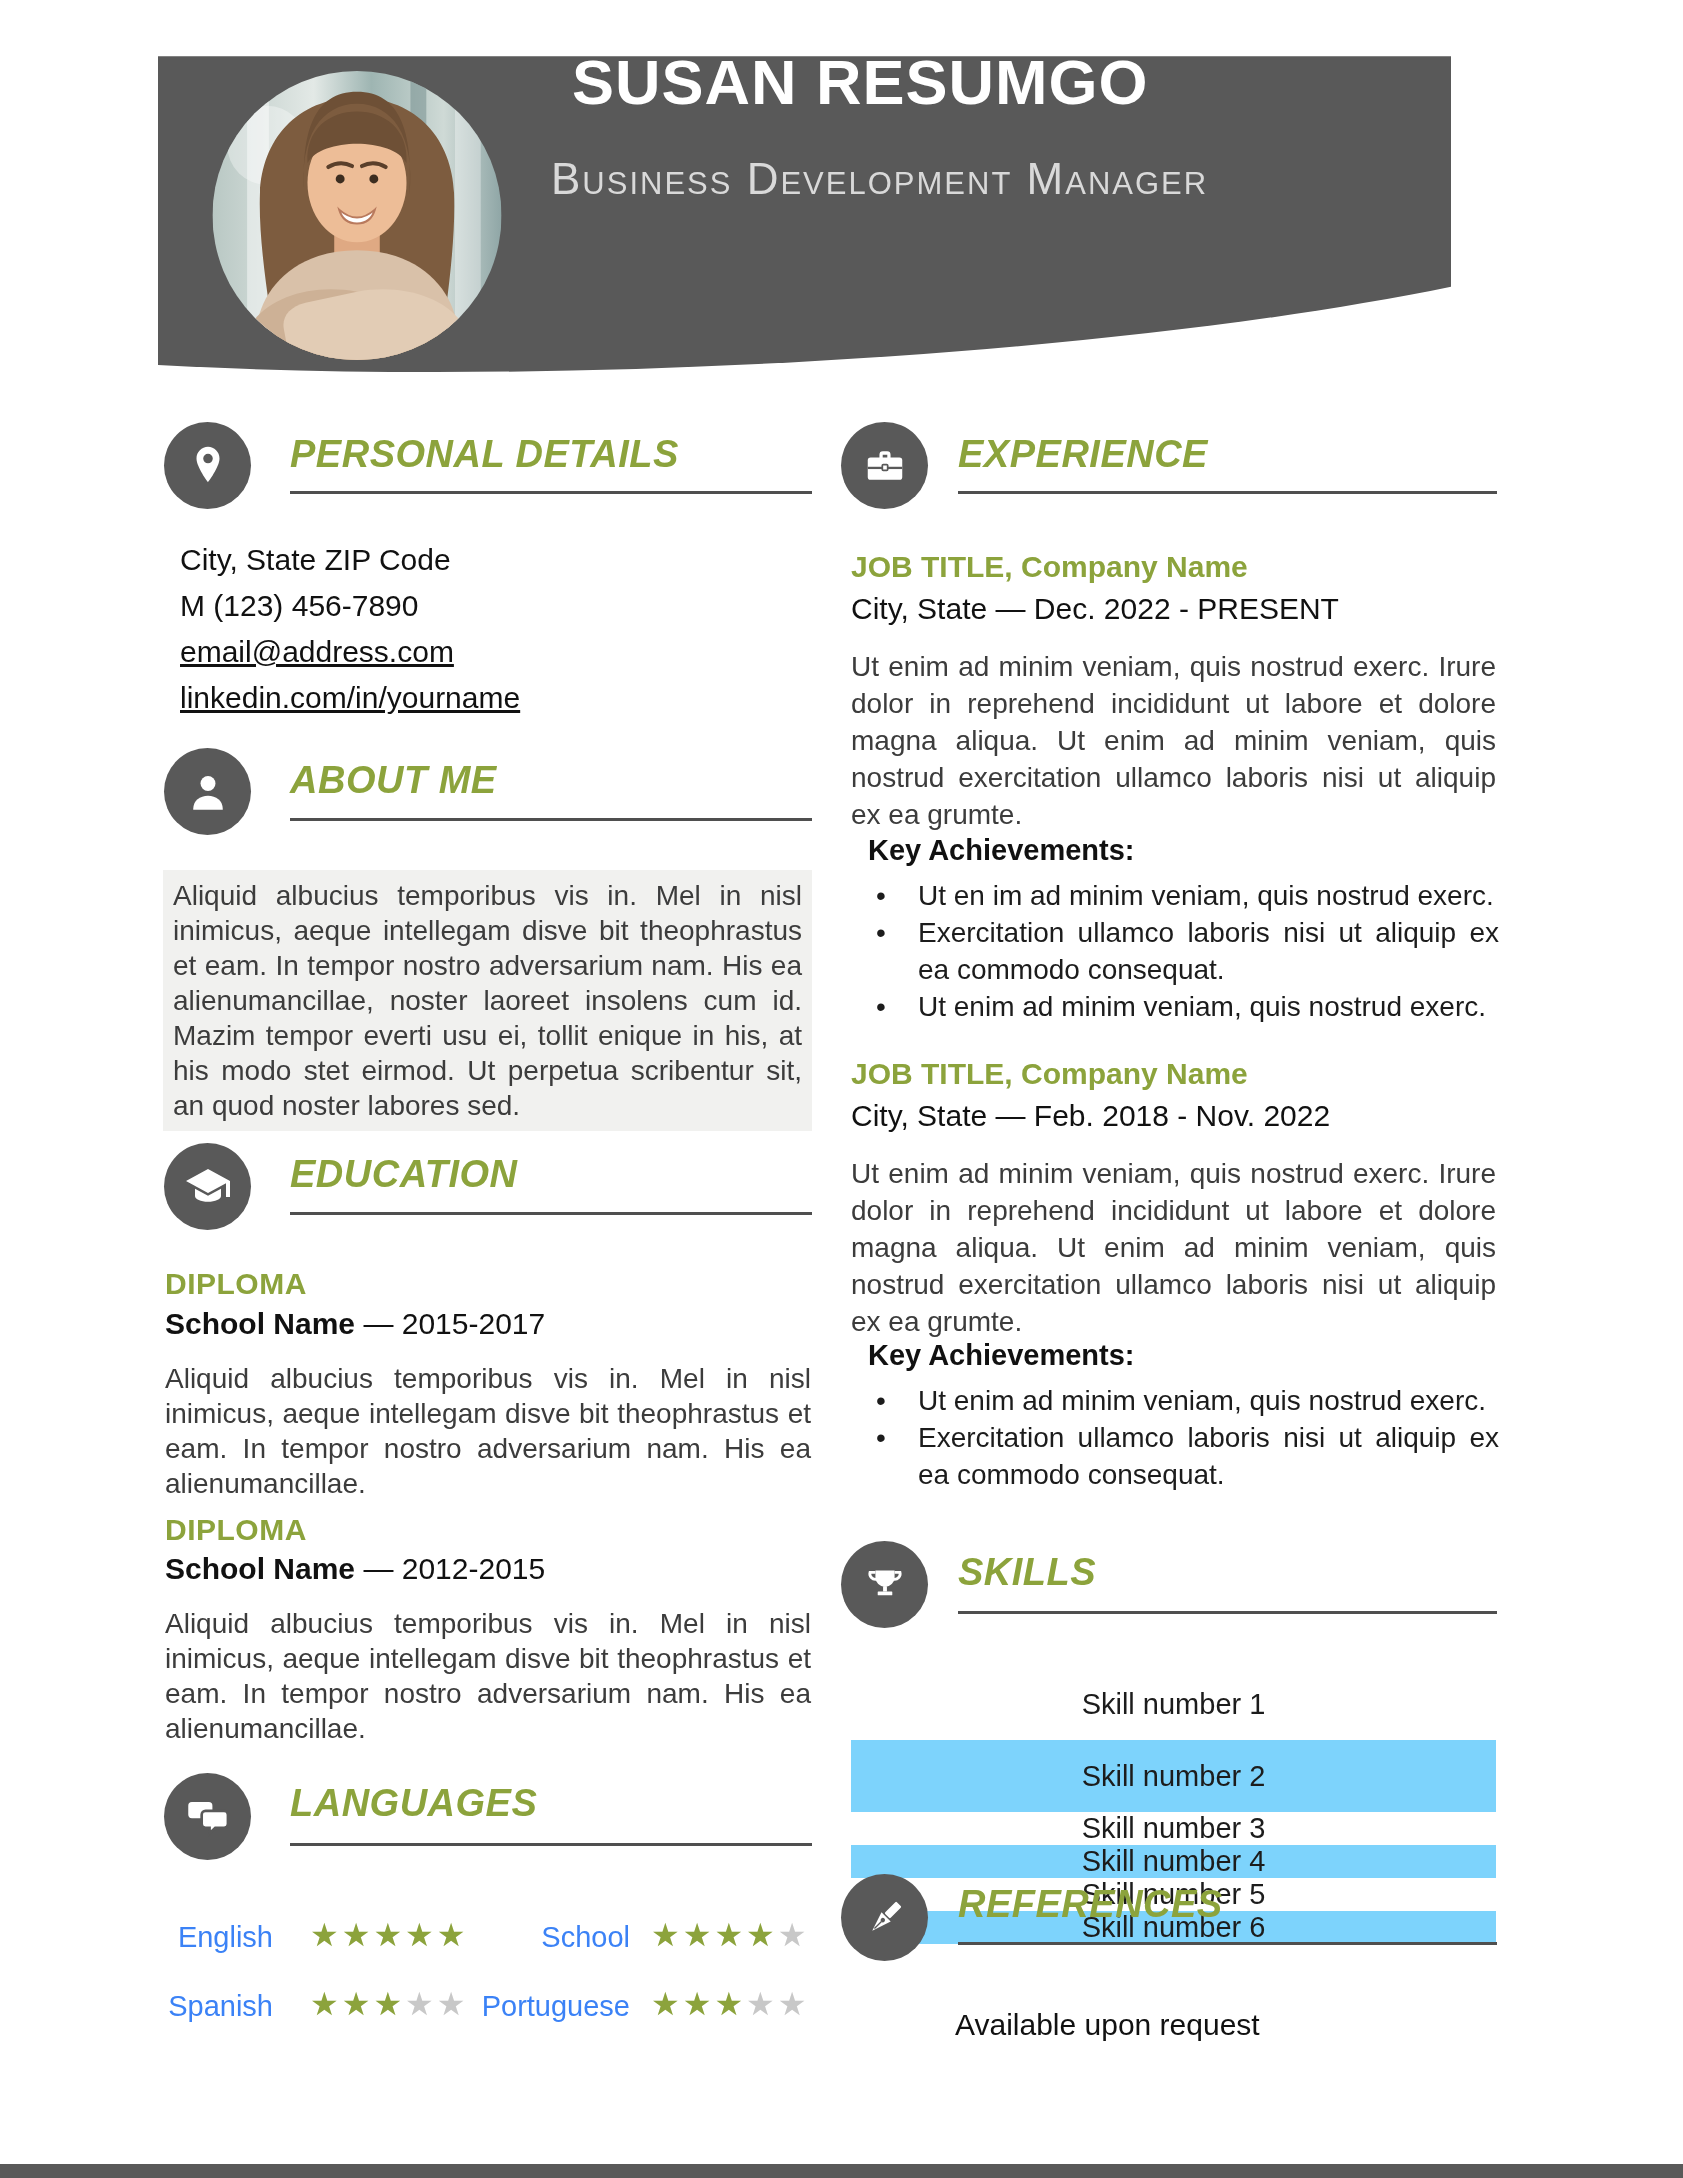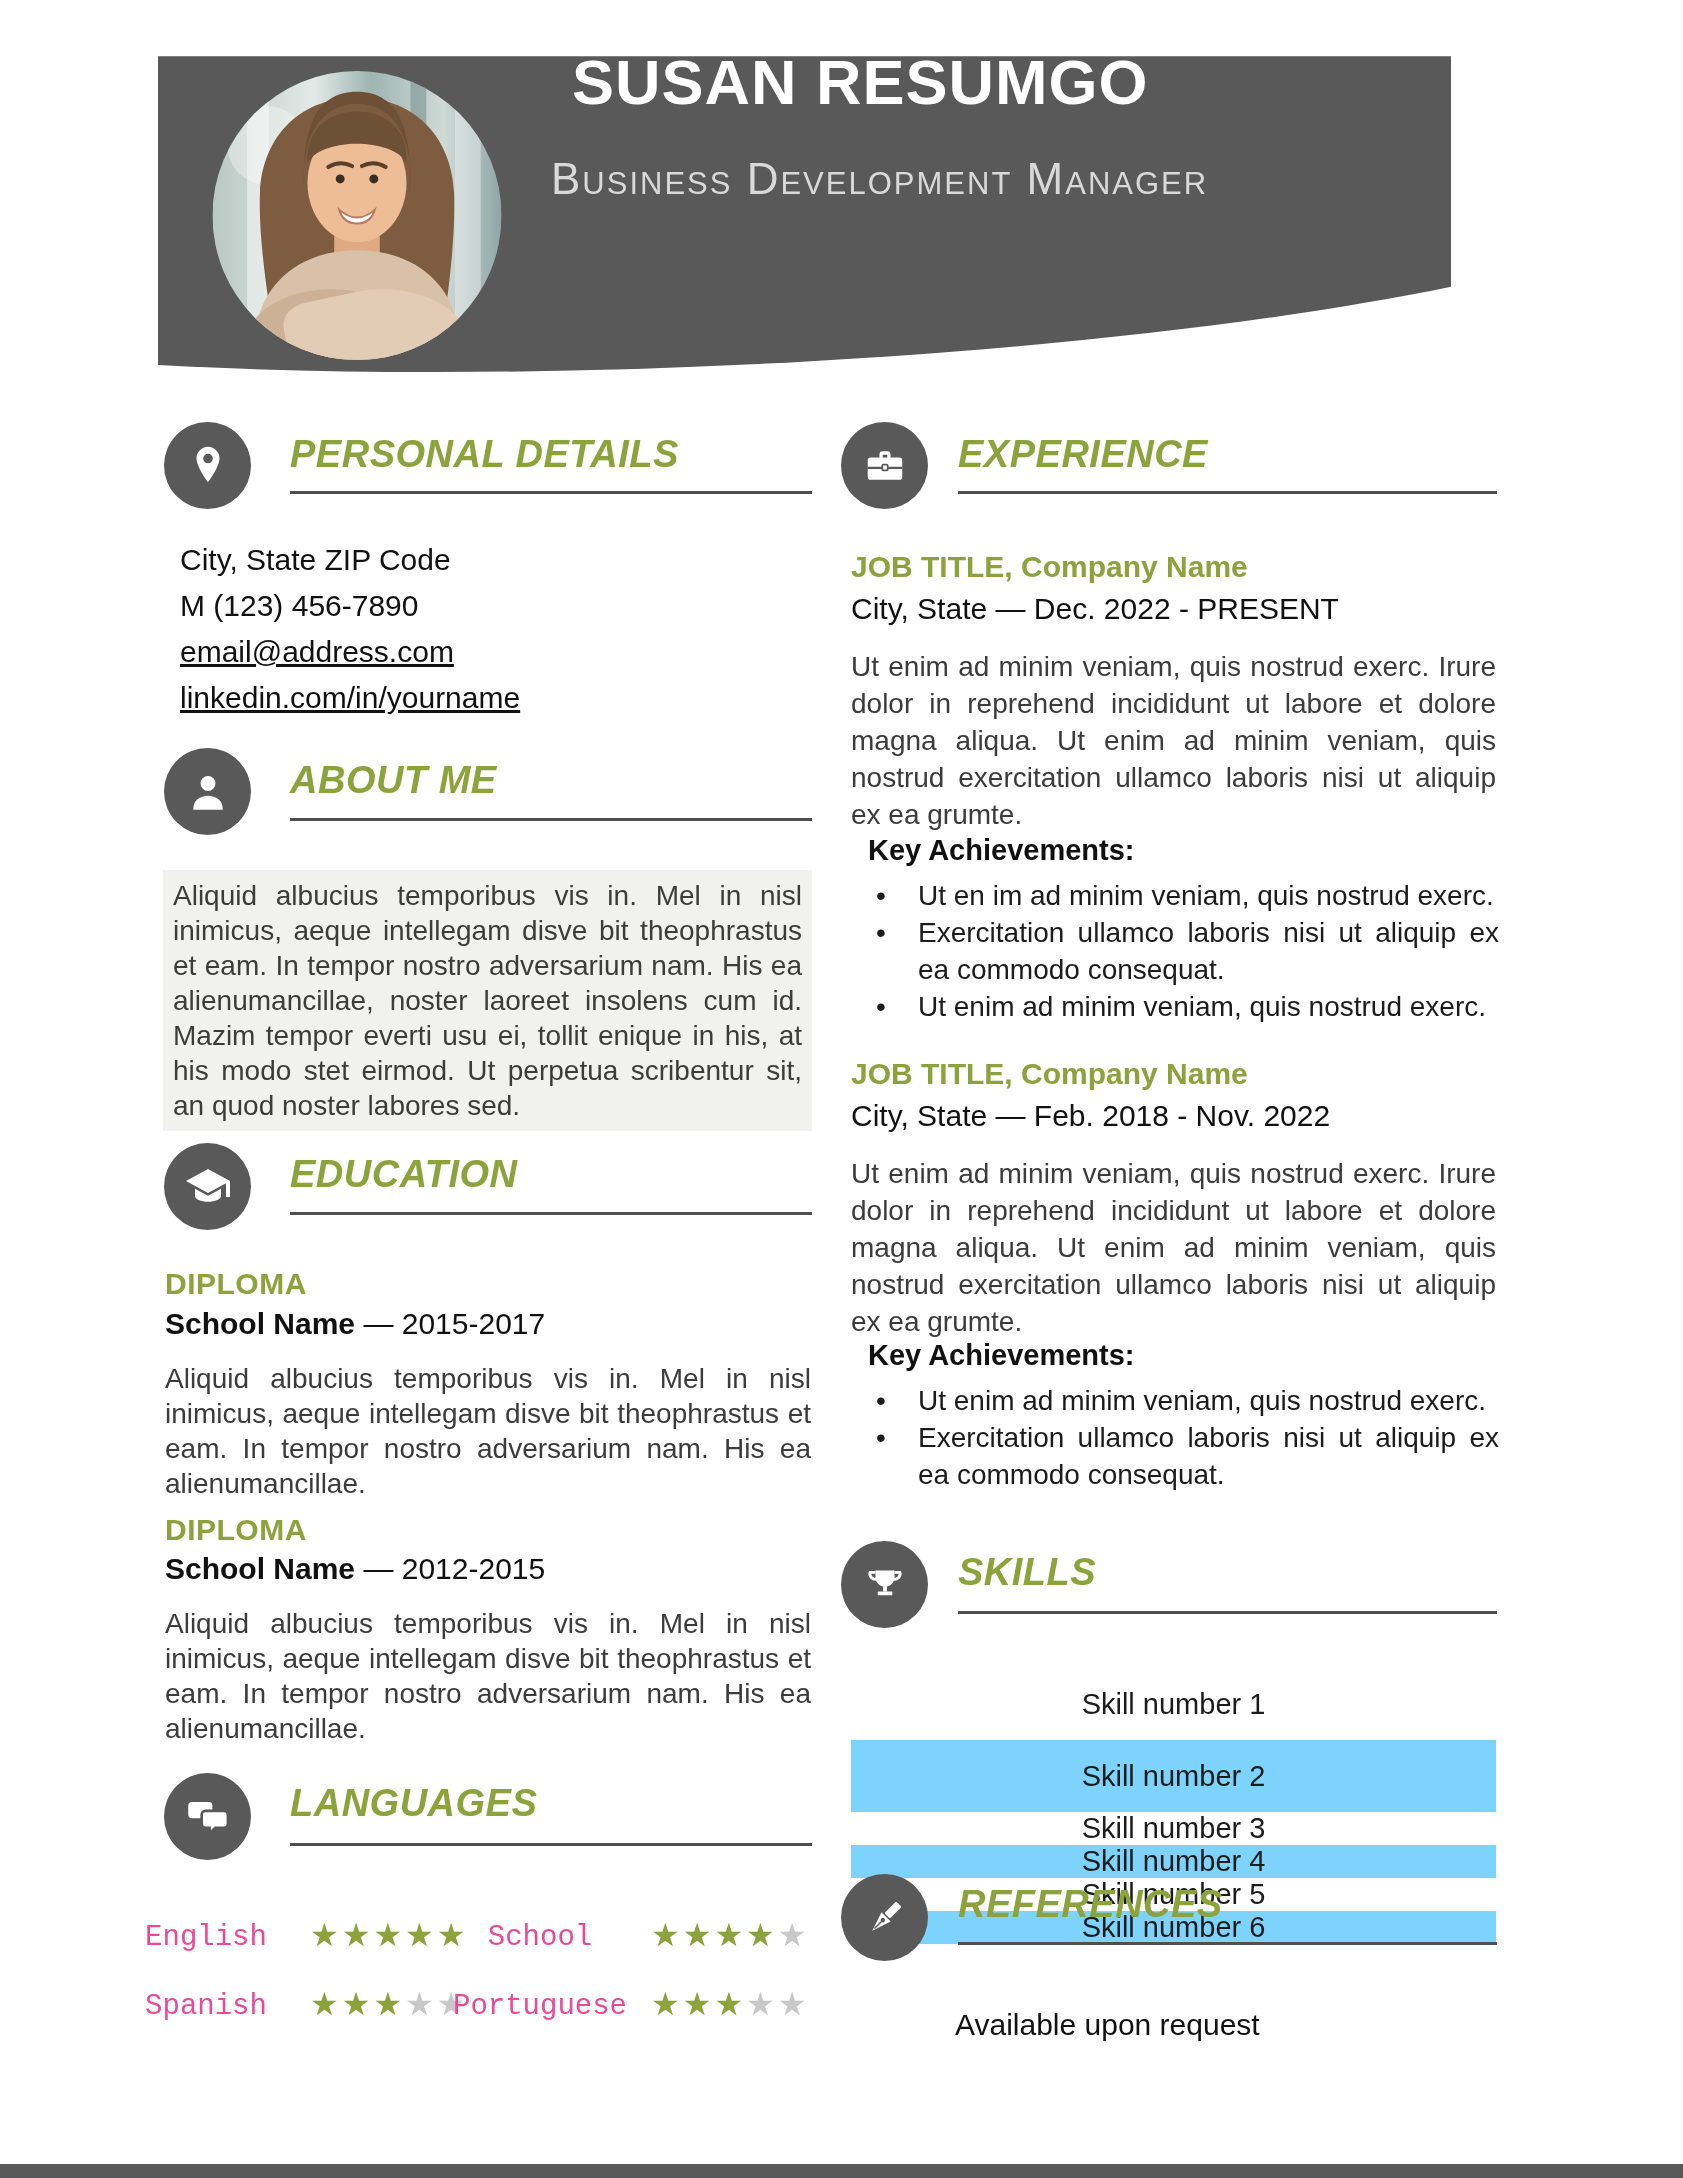--- a/index.html
+++ b/index.html
@@ -34,21 +34,21 @@
   .contact-link{color:#111;text-decoration:underline;cursor:pointer;}
   .para{
     font-size:28px;color:#3c3c3c;line-height:35px;text-align:justify;
   }
   #about-para{position:absolute;left:163px;top:870px;width:629px;background:#f1f1ef;padding:8px 10px;}
   .edu-label{position:absolute;font-size:30px;font-weight:700;color:#8ca33c;letter-spacing:0.5px;}
   .edu-school{position:absolute;font-size:30px;color:#111;}
   .edu-school b{font-weight:700;}
   .edu-para{position:absolute;width:646px;}
   
-  .lang-label{position:absolute;font-size:29px;color:#ec4899;text-align:center;font-family:Liberation Mono, monospace;}
+  .lang-label{position:absolute;font-size:29px;color:#3b82f6;text-align:right;}
   .lang-stars{position:absolute;font-size:32px;letter-spacing:3px;white-space:nowrap;line-height:1;}
   .stars-filled{color:#8ca33c;}
   .stars-empty{color:#c8c8c8;}
   
   .job-title{position:absolute;left:851px;font-size:30px;font-weight:700;color:#8ca33c;}
   .job-loc{position:absolute;left:851px;font-size:30px;color:#111;}
   .job-para{position:absolute;left:851px;width:645px;line-height:37px;}
   .key-label{position:absolute;left:868px;font-size:29px;font-weight:700;color:#111;}
   .bullets{position:absolute;left:868px;width:631px;margin:0;padding:0;list-style:none;}
   .bullets li{

